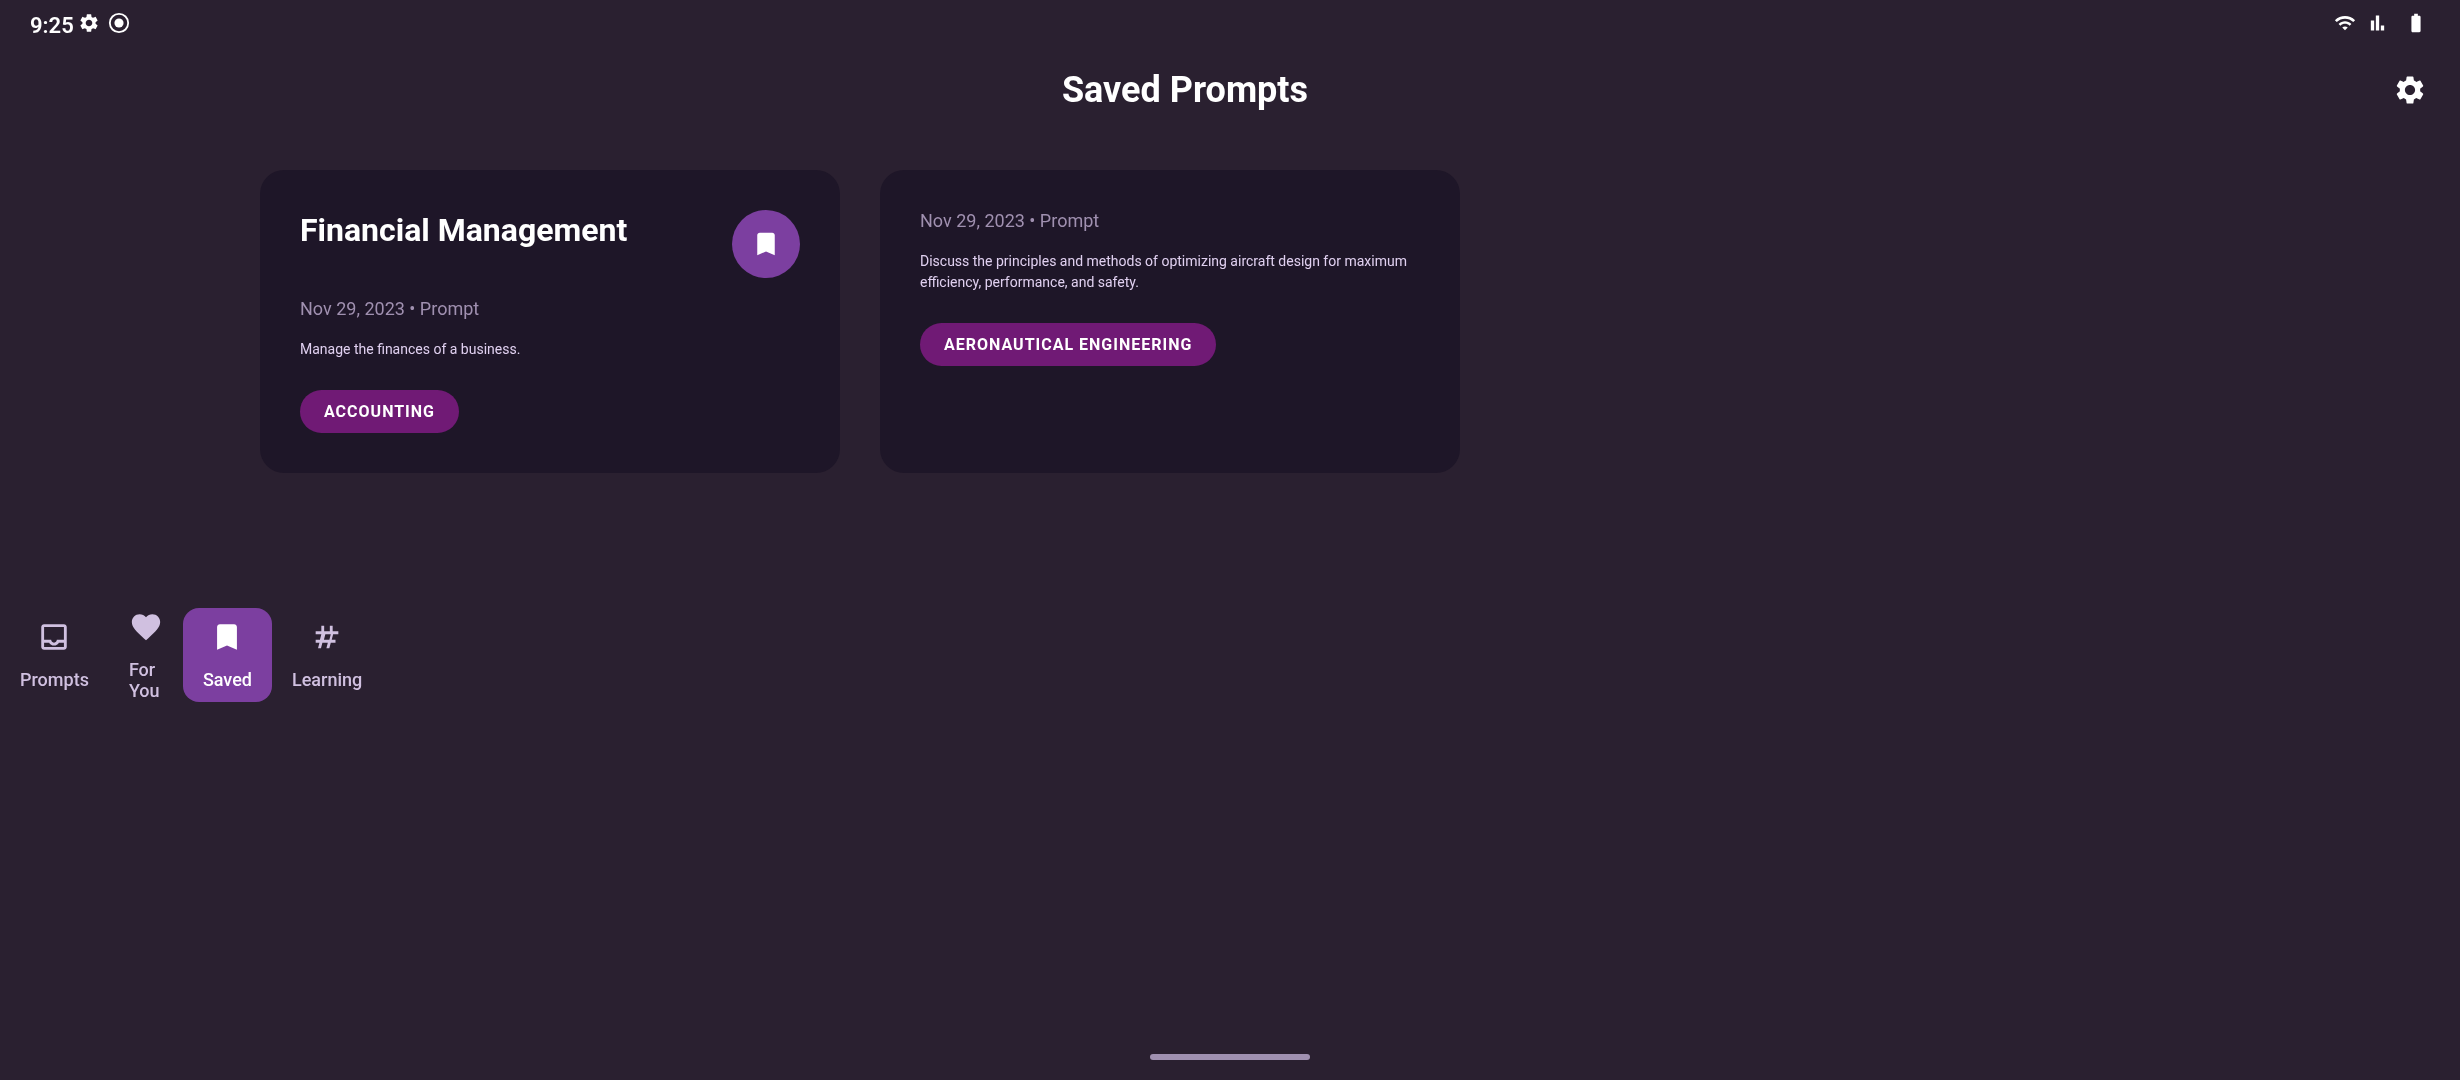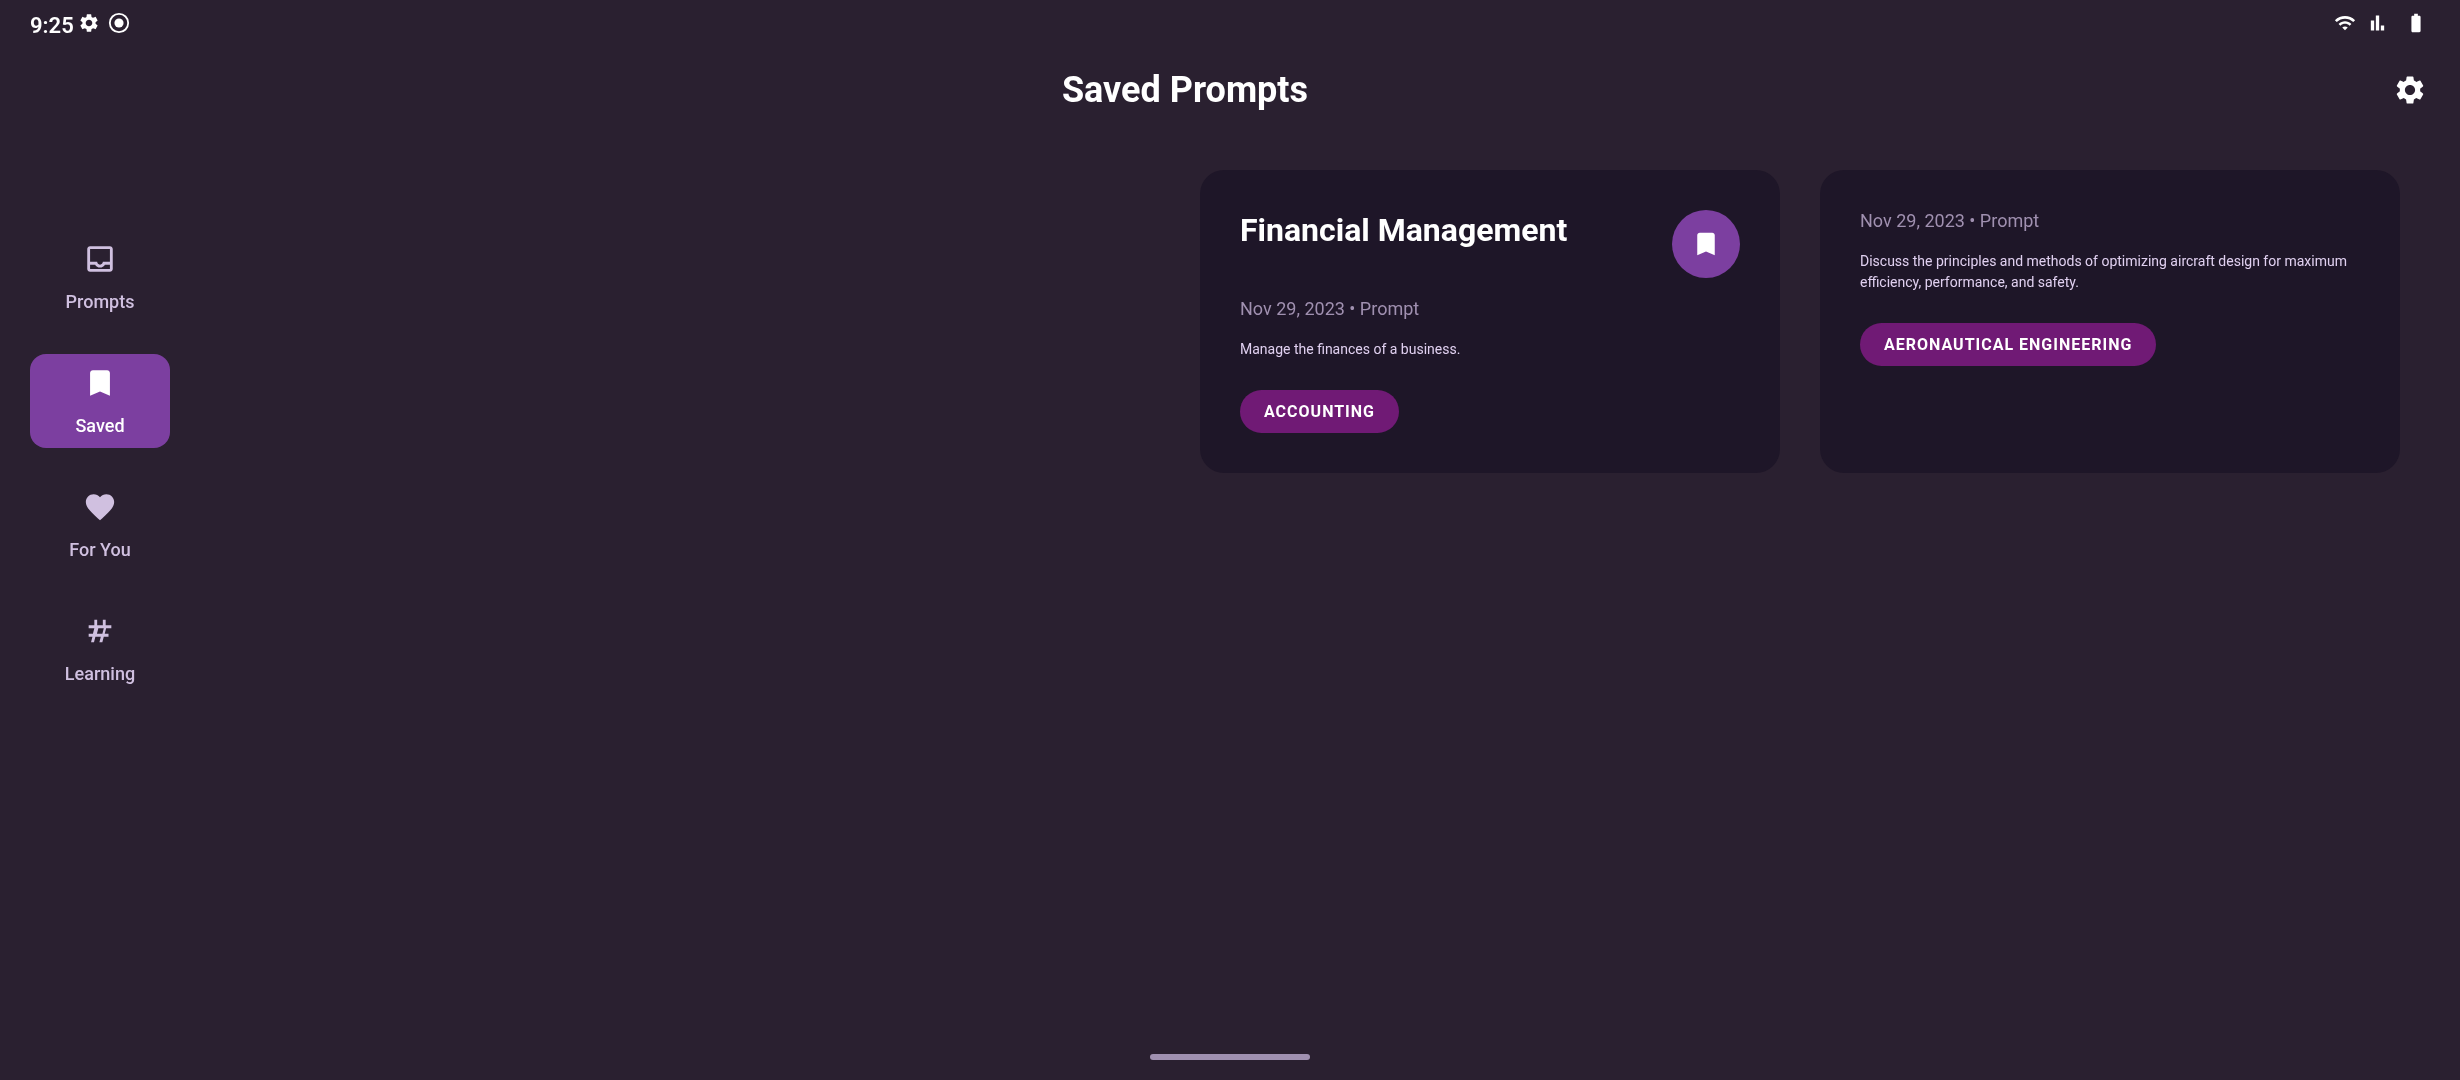--- a/index.html
+++ b/index.html
@@ -95,24 +95,23 @@
     
     .layout {
       display: flex;
       height: calc(1080px - 130px);
     }
 
     
     .sidebar {
       width: 200px;
       display: flex;
-      flex-direction: column;
+      flex-direction: row;
       align-items: center;
       padding-top: 100px;
-      gap: 30px;
       flex-shrink: 0;
     }
 
     .sidebar-item {
       display: flex;
       flex-direction: column;
       align-items: center;
       gap: 8px;
       cursor: pointer;
       padding: 12px 20px;
@@ -147,21 +146,20 @@
       display: flex;
       flex-direction: column;
     }
 
     
     .cards-grid {
       display: flex;
       gap: 40px;
       flex-wrap: wrap;
       margin-top: 10px;
-      justify-content: flex-end;
     }
 
     
     .card {
       background-color: #1e1628;
       border-radius: 24px;
       padding: 40px;
       width: 580px;
       position: relative;
       cursor: pointer;
@@ -301,36 +299,36 @@
 
     <div class="sidebar-item">
       <span class="sidebar-item-icon">
         <svg width="34" height="34" viewBox="0 0 24 24" fill="currentColor">
           <path d="M19 3H5c-1.1 0-2 .9-2 2v14c0 1.1.9 2 2 2h14c1.1 0 2-.9 2-2V5c0-1.1-.9-2-2-2zm0 16H5v-3h3.56c.69 1.19 1.97 2 3.45 2s2.75-.81 3.45-2H19v3zm0-5h-4.99c0 1.1-.9 2-2.01 2-1.1 0-2-.9-2-2H5V5h14v9z"></path>
         </svg>
       </span>
       <span class="sidebar-item-label">Prompts</span>
     </div>
 
+    <div class="sidebar-item">
+      <span class="sidebar-item-icon">
+        <svg width="34" height="34" viewBox="0 0 24 24" fill="currentColor">
+          <path d="M12 21.35l-1.45-1.32C5.4 15.36 2 12.28 2 8.5 2 5.42 4.42 3 7.5 3c1.74 0 3.41.81 4.5 2.09C13.09 3.81 14.76 3 16.5 3 19.58 3 22 5.42 22 8.5c0 3.78-3.4 6.86-8.55 11.54L12 21.35z"></path>
+        </svg>
+      </span>
+      <span class="sidebar-item-label">For You</span>
+    </div>
+
     <div class="sidebar-item active">
       <span class="sidebar-item-icon">
         <svg width="34" height="34" viewBox="0 0 24 24" fill="currentColor">
           <path d="M17 3H7c-1.1 0-2 .9-2 2v16l7-3 7 3V5c0-1.1-.9-2-2-2z"></path>
         </svg>
       </span>
       <span class="sidebar-item-label">Saved</span>
-    </div>
-
-    <div class="sidebar-item">
-      <span class="sidebar-item-icon">
-        <svg width="34" height="34" viewBox="0 0 24 24" fill="currentColor">
-          <path d="M12 21.35l-1.45-1.32C5.4 15.36 2 12.28 2 8.5 2 5.42 4.42 3 7.5 3c1.74 0 3.41.81 4.5 2.09C13.09 3.81 14.76 3 16.5 3 19.58 3 22 5.42 22 8.5c0 3.78-3.4 6.86-8.55 11.54L12 21.35z"></path>
-        </svg>
-      </span>
-      <span class="sidebar-item-label">For You</span>
     </div>
 
     <div class="sidebar-item">
       <span class="sidebar-item-icon">
         <svg width="34" height="34" viewBox="0 0 24 24" fill="currentColor">
           <path d="M20 10V8h-4V4h-2v4h-4V4H8v4H4v2h4l-1 4H4v2h2.67l-1 4h2.08l1-4h3.83l-1 4h2.08l1-4H18v-2h-2.67l1-4H20zm-6.33 4H9.83l1-4h3.84l-1 4z"></path>
         </svg>
       </span>
       <span class="sidebar-item-label">Learning</span>
     </div>

